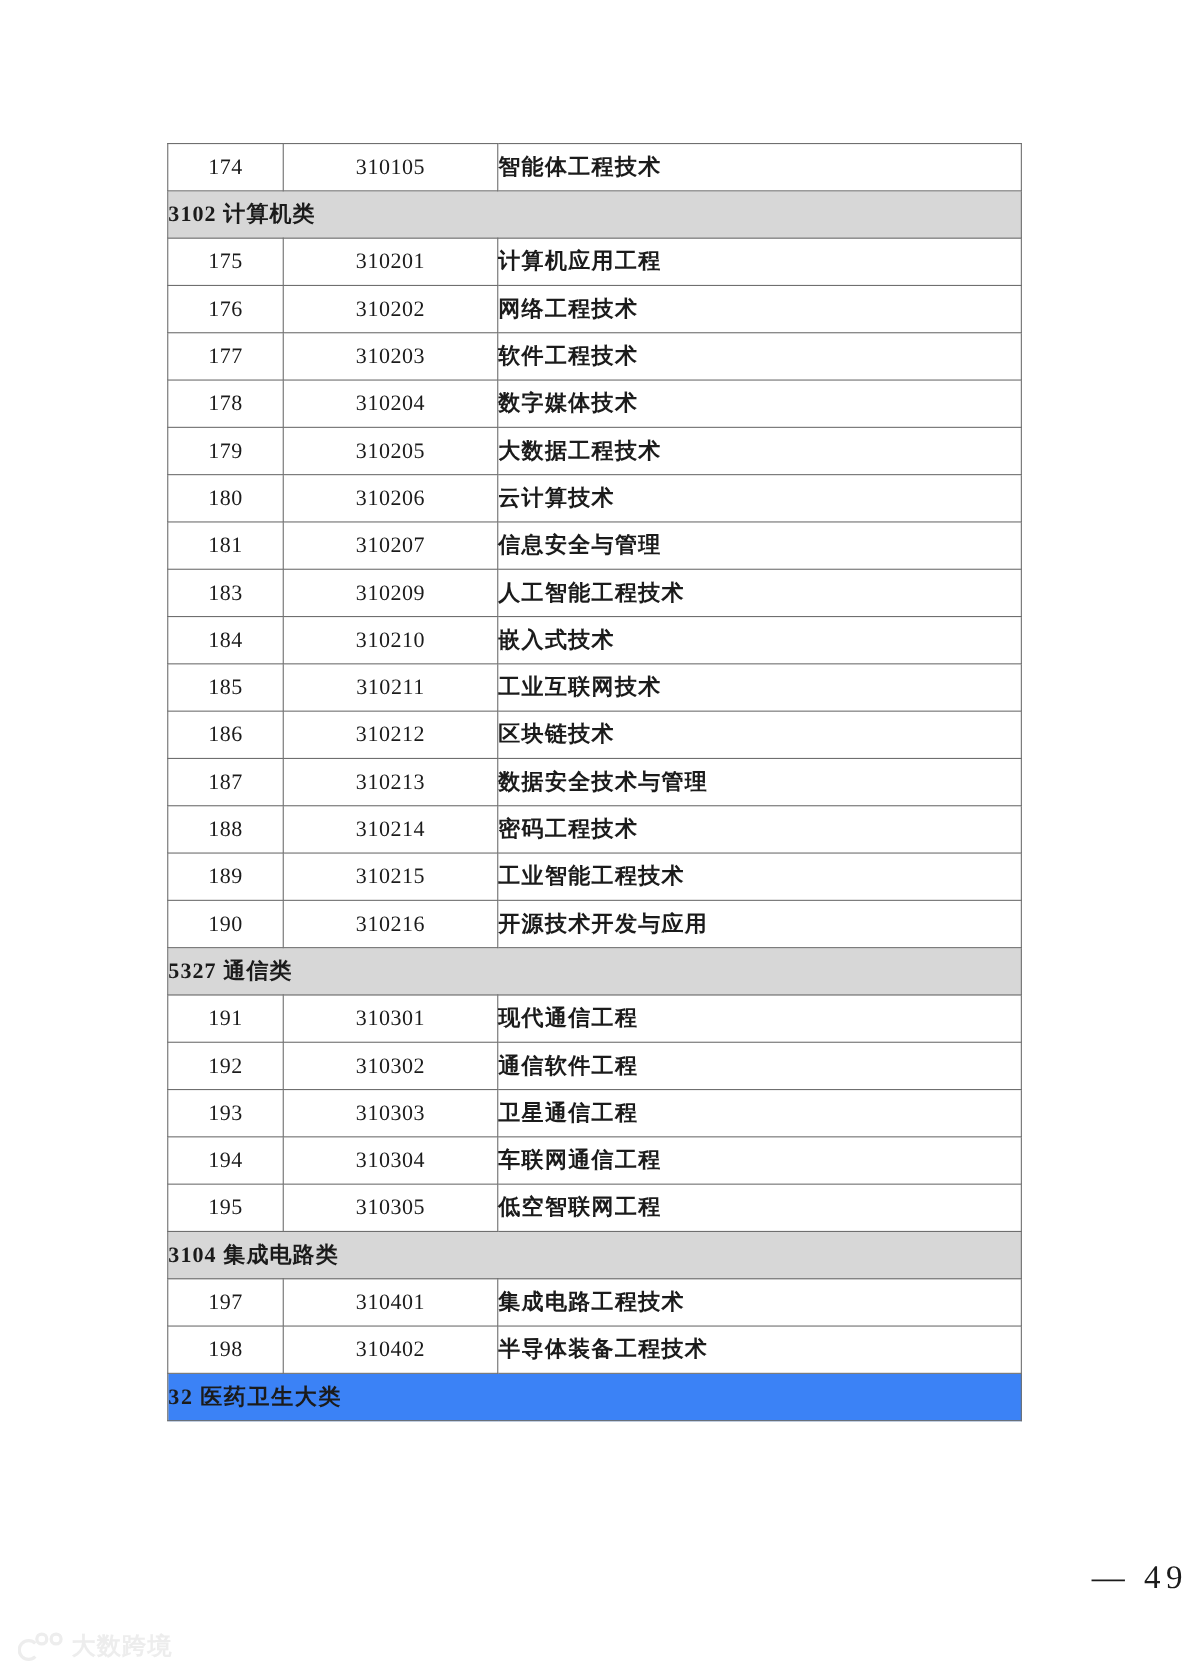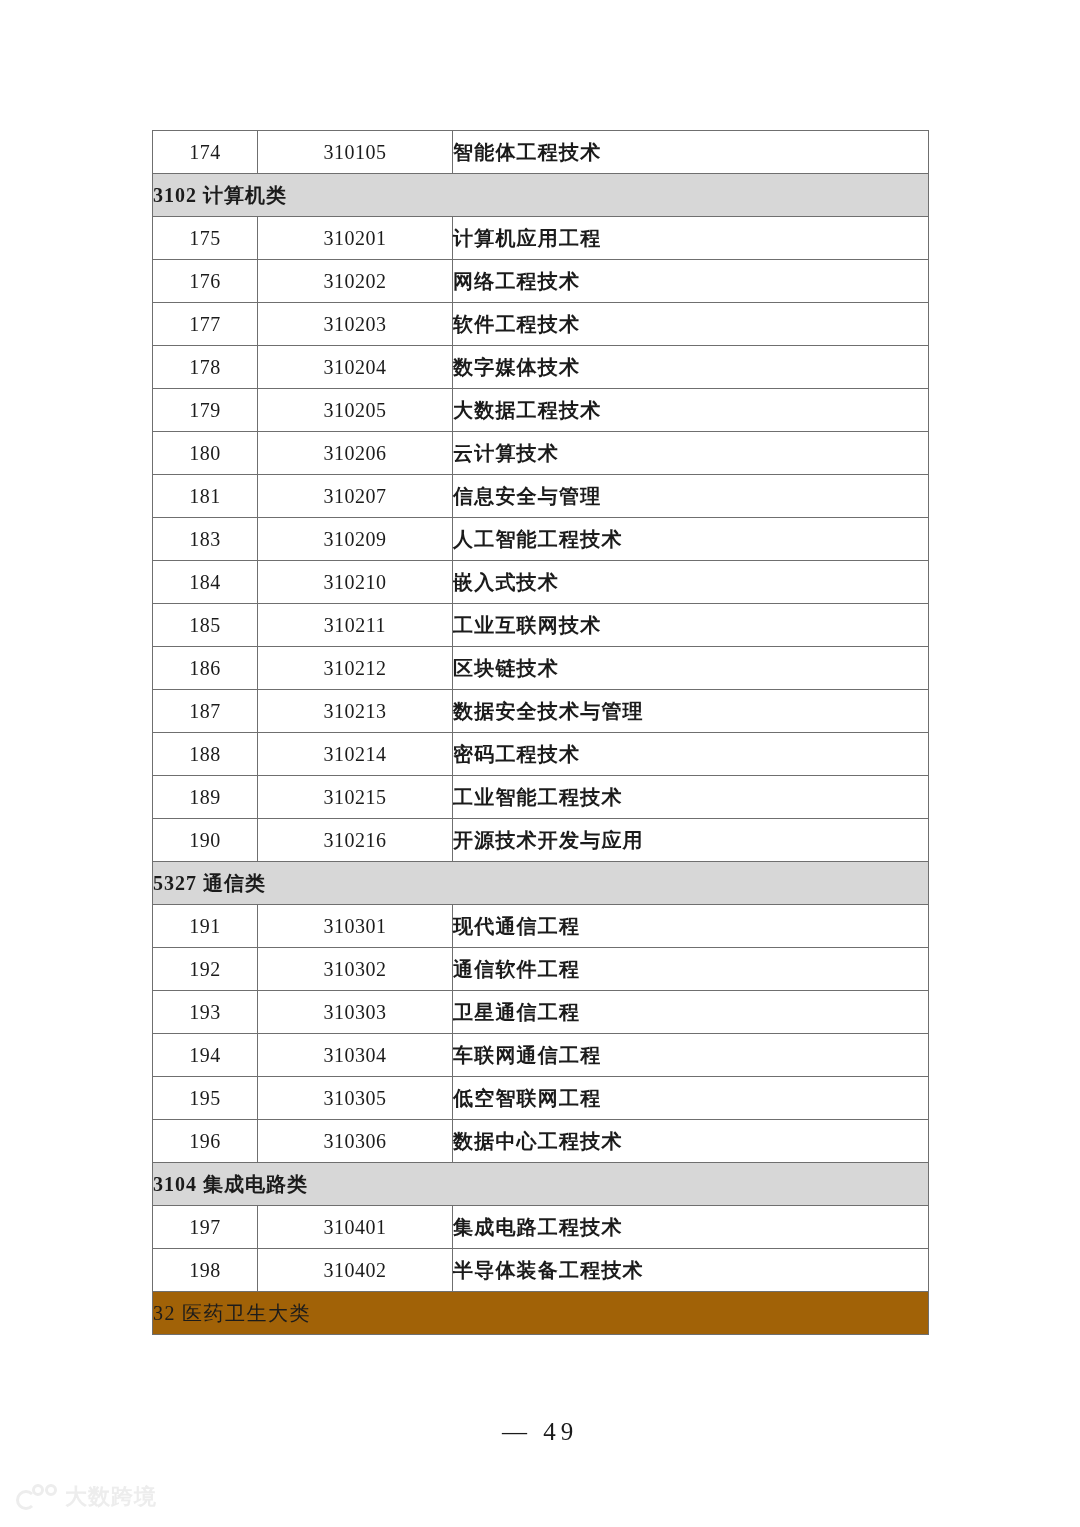--- a/index.html
+++ b/index.html
@@ -63,43 +63,43 @@
     background: #d7d7d7;
     font-weight: bold;
     text-align: left;
     padding-left: 10px;
     letter-spacing: 1px;
     height: 44px;
     border-color: #5e5e5e;
   }
   
   tr.majorcat td {
-    background: #a16207;
-    font-weight: normal;
+    background: #3b82f6;
+    font-weight: bold;
     text-align: left;
     padding-left: 10px;
     font-size: 24px;
     letter-spacing: 1.5px;
     height: 46px;
     border-color: #4a4a4a;
     border-top-width: 2px;
     border-bottom-width: 2px;
   }
   tr.subcat td .num, tr.majorcat td .num {
     margin-right: 6px;
   }
 
   
   #page-footer {
     position: absolute;
     left: 0;
     top: 1418px;
     width: 1080px;
-    text-align: center;
-    font-size: 25px;
+    text-align: right;
+    font-size: 30px;
     color: #1b1b1b;
     letter-spacing: 5px;
   }
 
   
   #watermark {
     position: absolute;
     left: 16px;
     top: 1482px;
     display: flex;
@@ -245,25 +245,20 @@
         </tr>
         <tr>
           <td class="idx">194</td>
           <td class="code">310304</td>
           <td class="name">车联网通信工程</td>
         </tr>
         <tr>
           <td class="idx">195</td>
           <td class="code">310305</td>
           <td class="name">低空智联网工程</td>
-        </tr>
-        <tr>
-          <td class="idx">196</td>
-          <td class="code">310306</td>
-          <td class="name">数据中心工程技术</td>
         </tr>
         <tr class="subcat">
           <td colspan="3"><span class="num">3104</span><span>集成电路类</span></td>
         </tr>
         <tr>
           <td class="idx">197</td>
           <td class="code">310401</td>
           <td class="name">集成电路工程技术</td>
         </tr>
         <tr>

